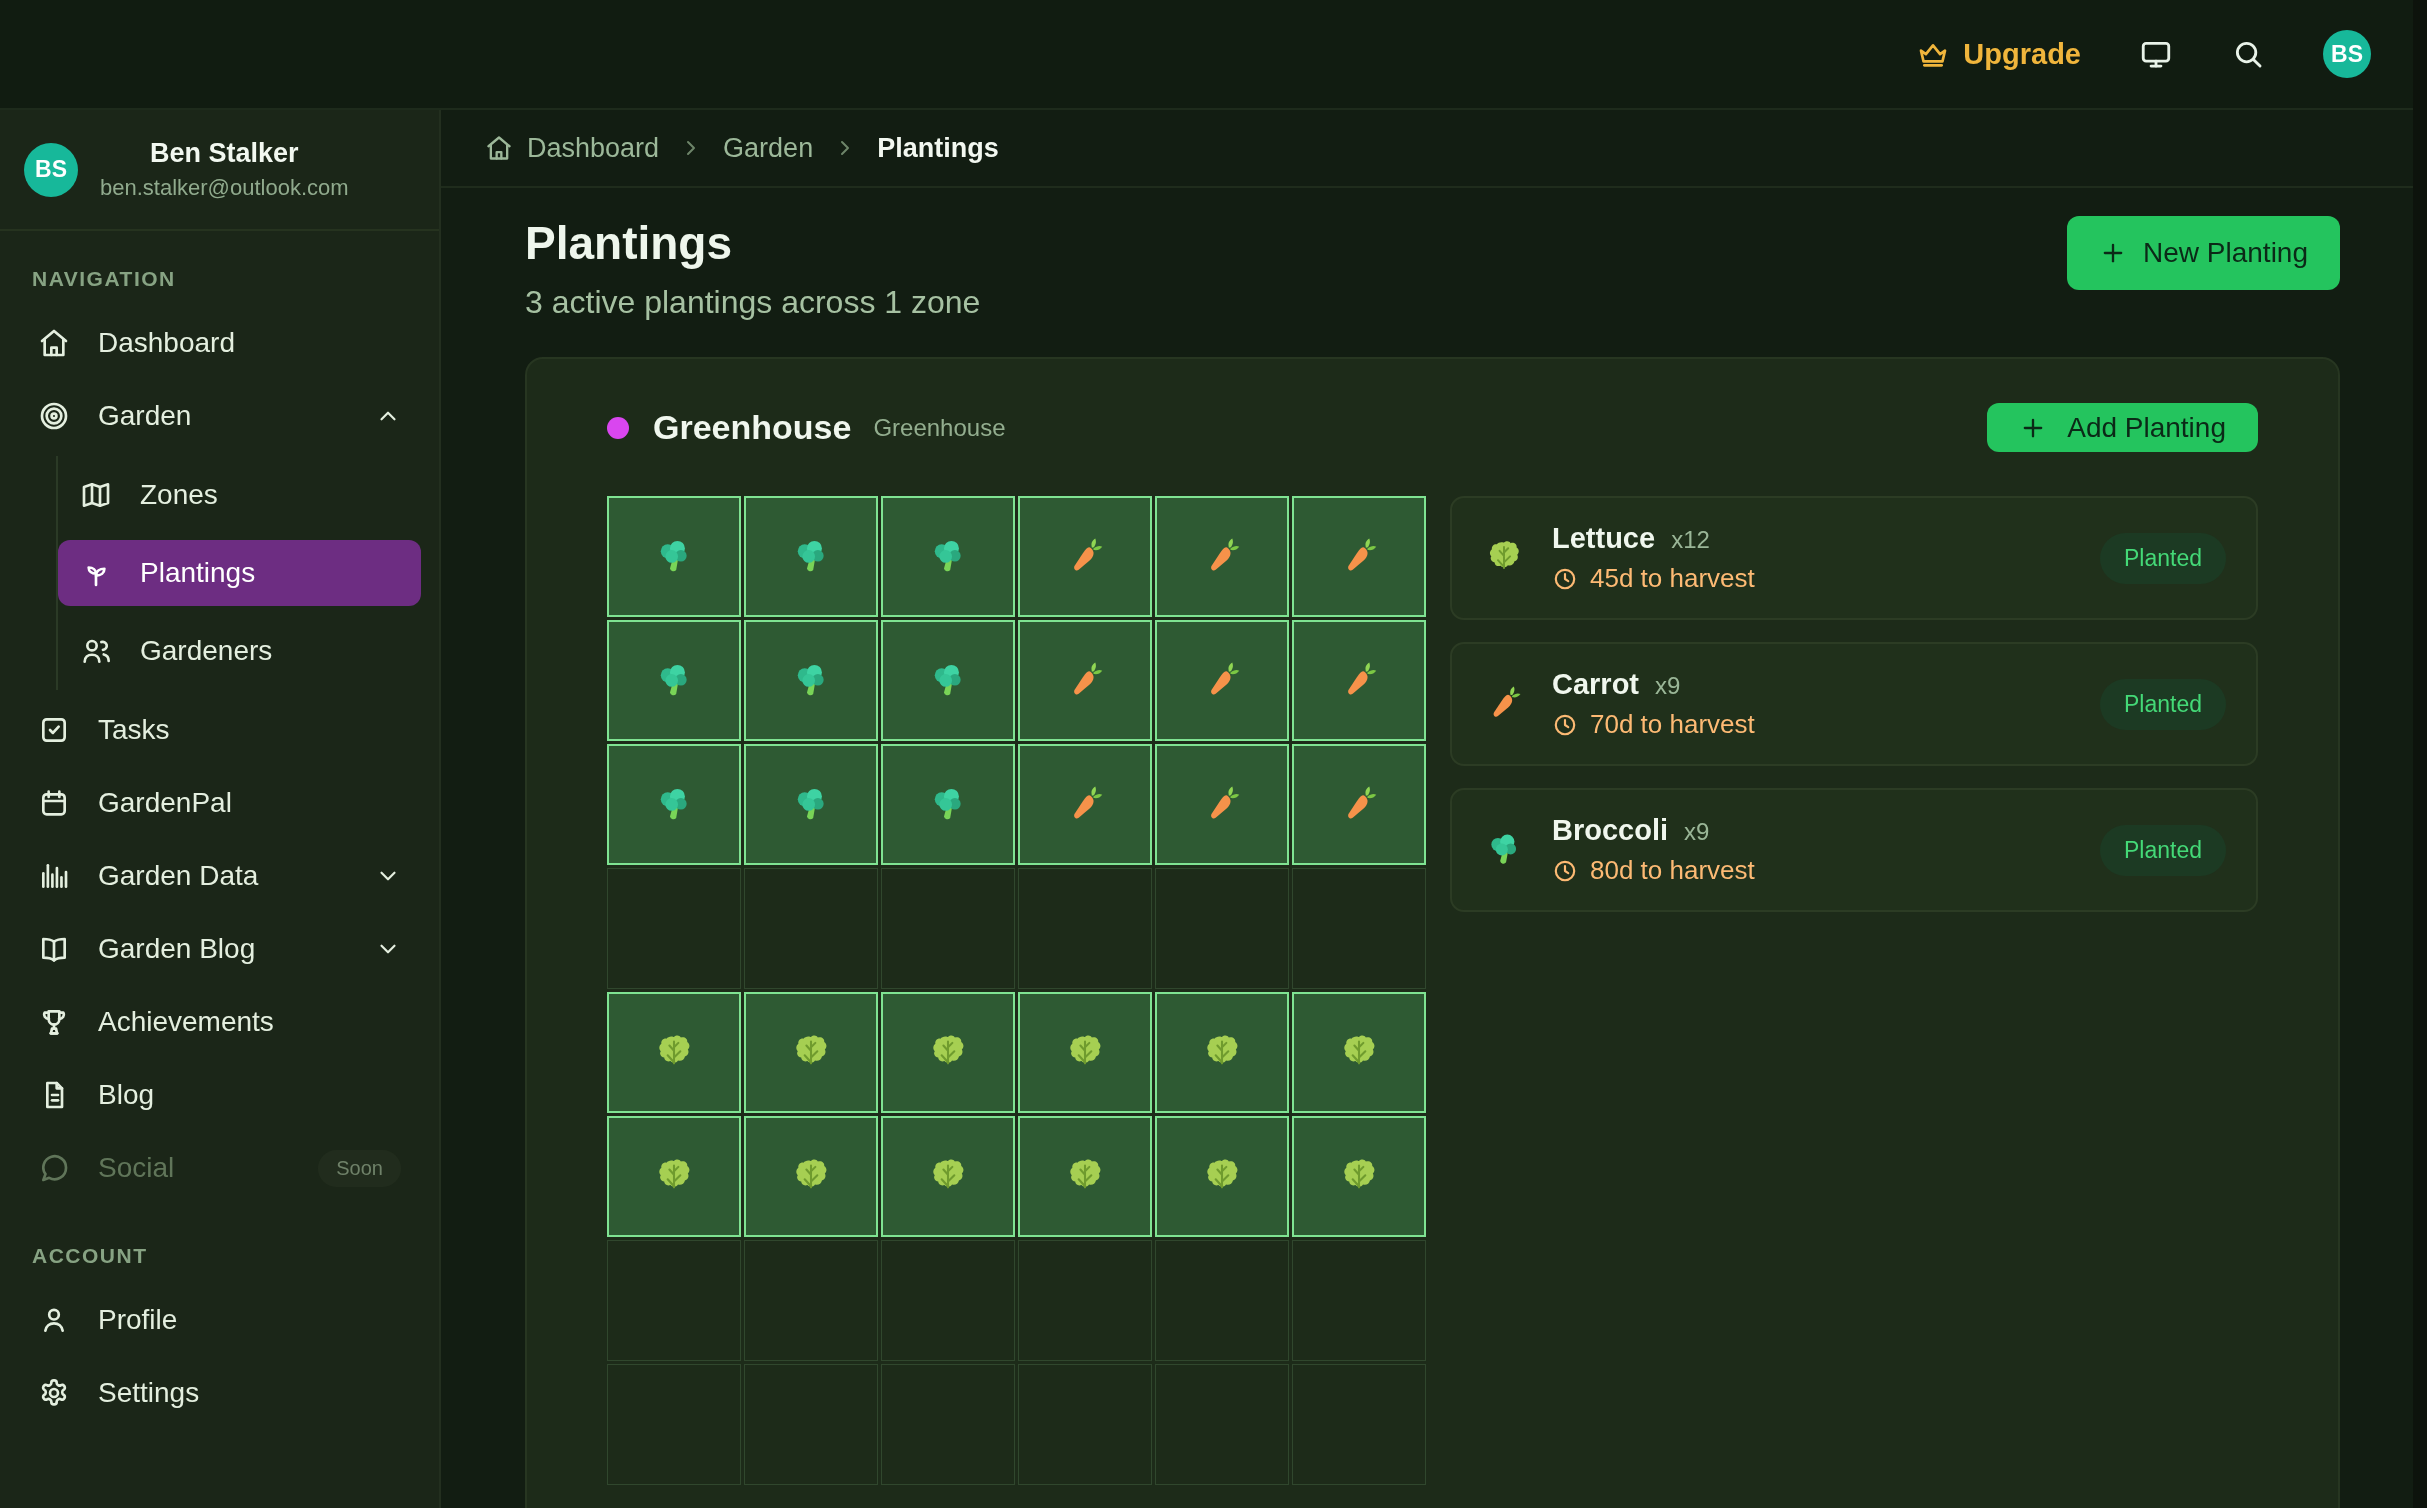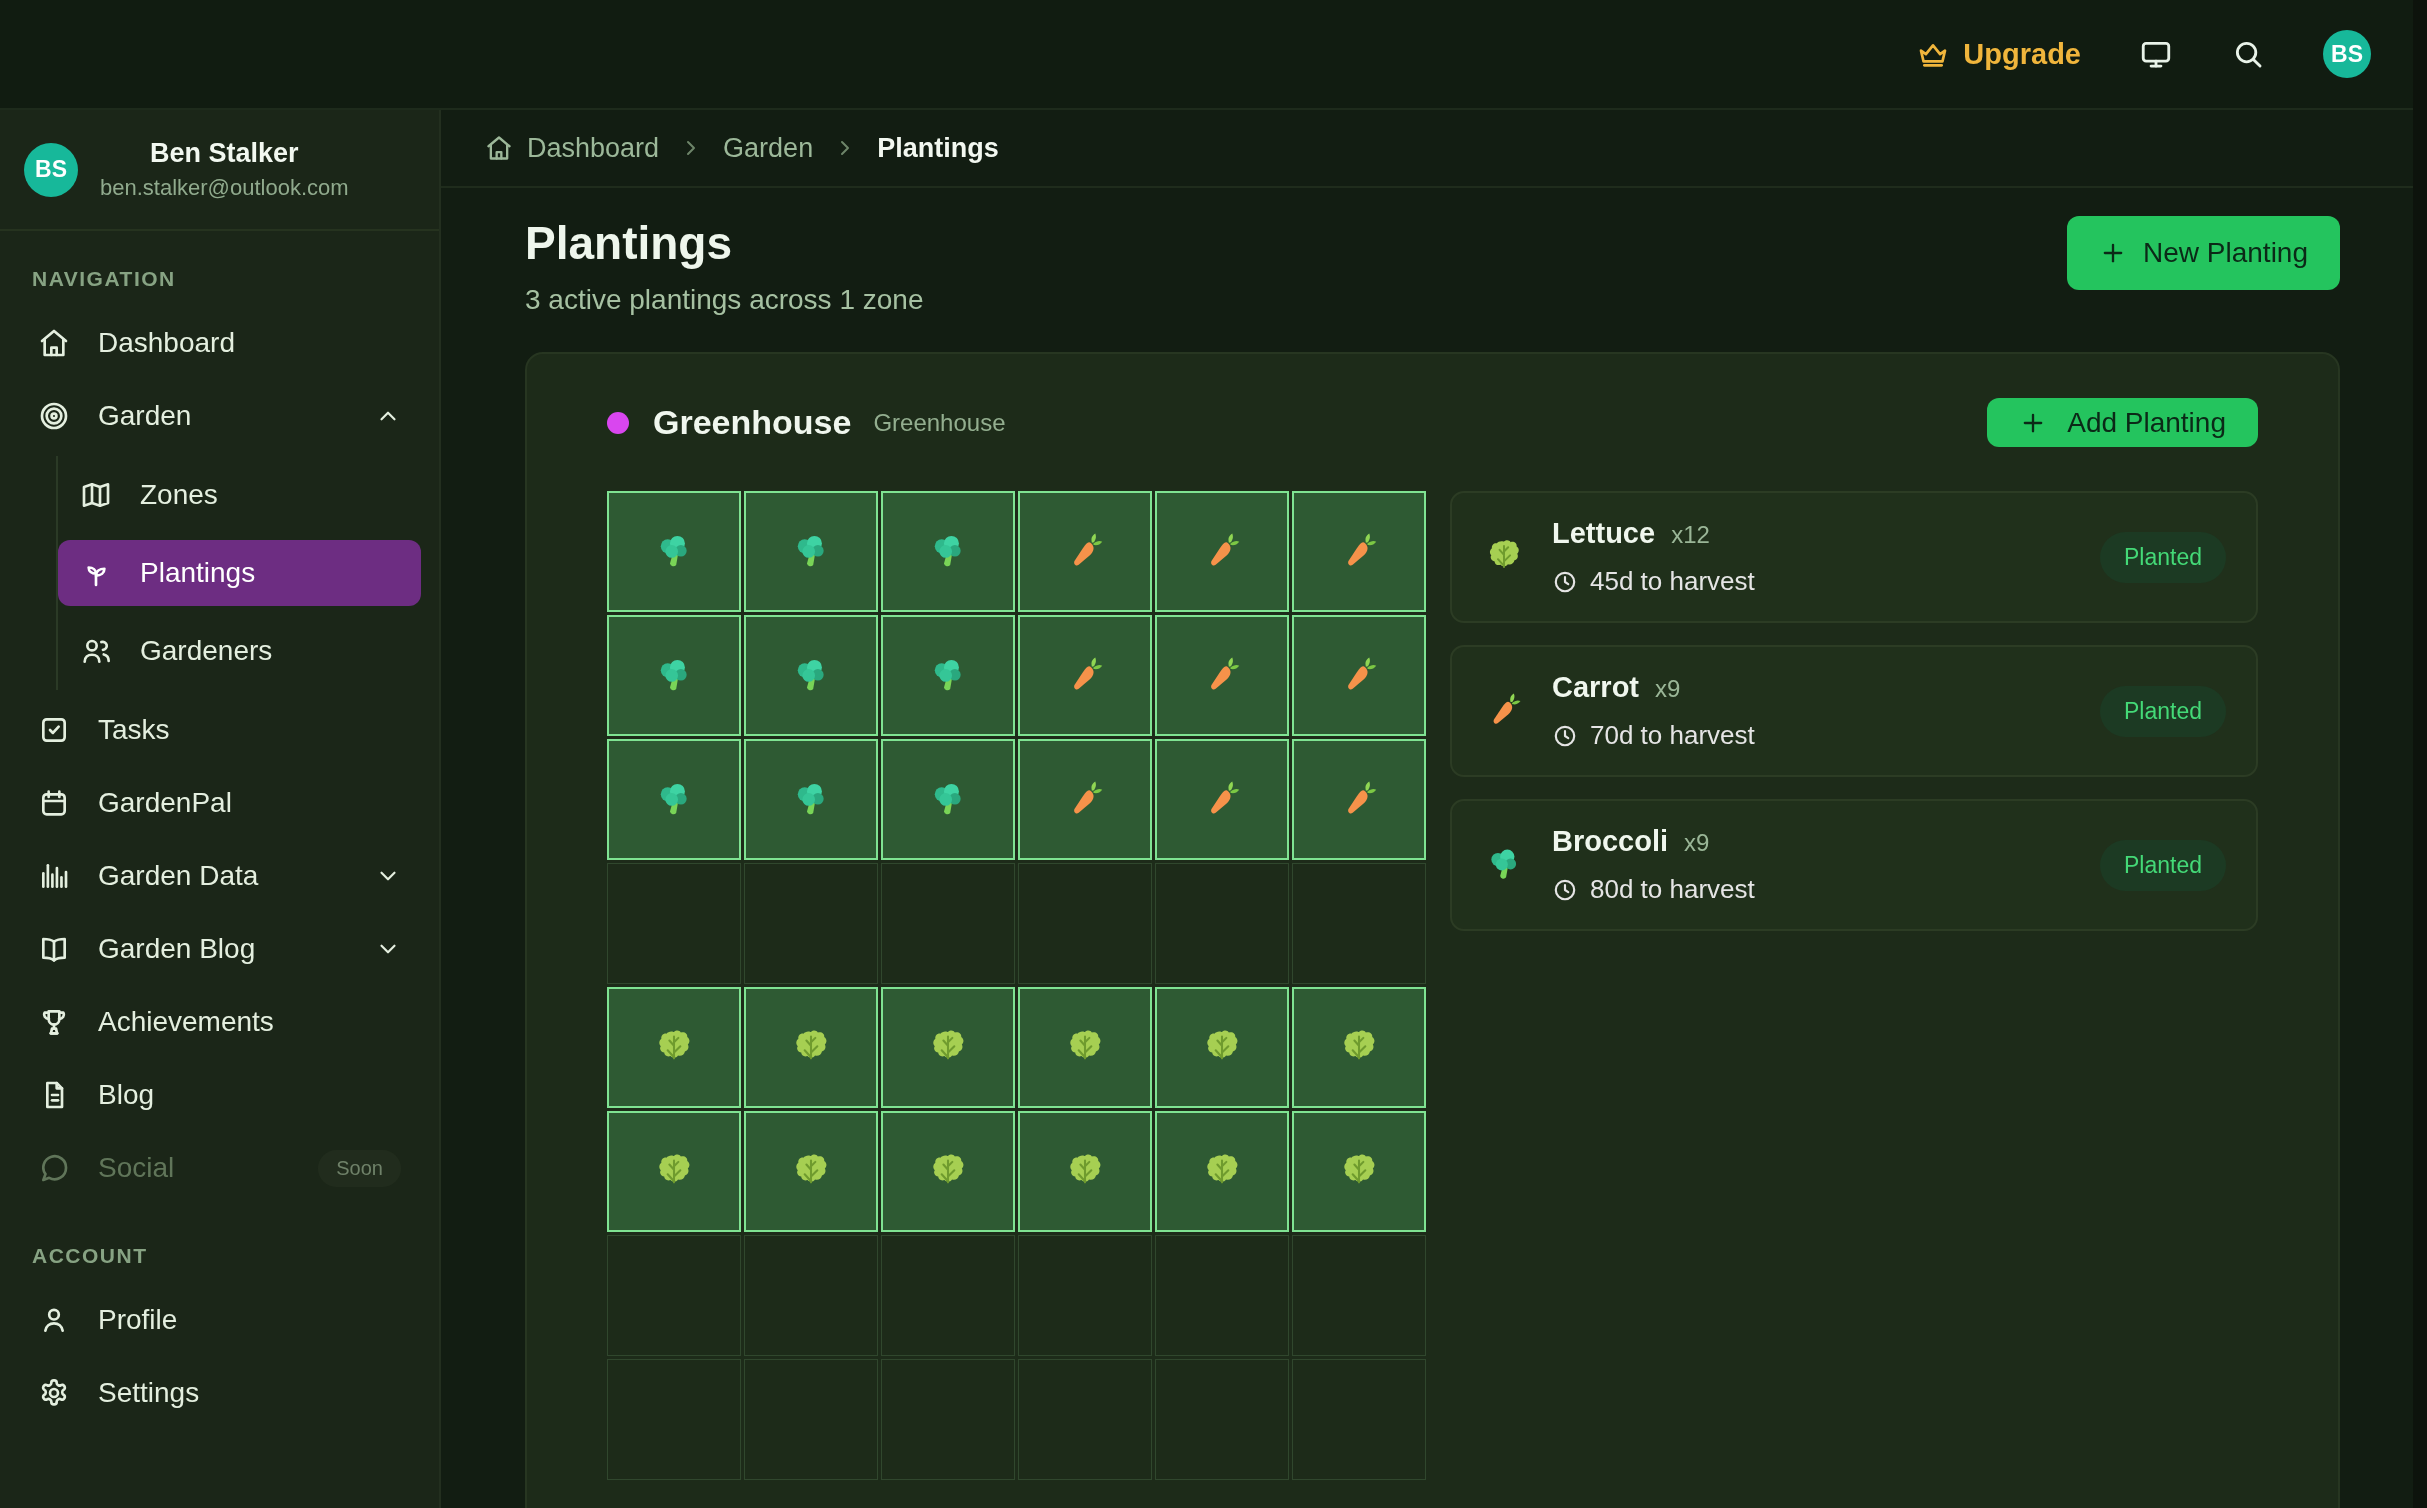--- a/index.html
+++ b/index.html
@@ -84,21 +84,21 @@
   .crumb { display: flex; align-items: center; gap: 14px; cursor: pointer; }
   .crumb svg { width: 28px; height: 28px; }
   .crumb-sep { color: #6d8569; display: flex; }
   .crumb-sep svg { width: 24px; height: 24px; }
   .crumb.current { color: #f2f8f0; font-weight: bold; cursor: default; }
   .page-head {
     display: flex; align-items: flex-start; justify-content: space-between;
     padding: 28px 87px 0 84px;
   }
   .page-title { font-size: 46px; font-weight: bold; color: #eef6ec; }
-  .page-subtitle { font-size: 28px; color: #a6c1a2; margin-top: 14px; }
+  .page-subtitle { font-size: 32px; color: #a6c1a2; margin-top: 14px; }
   .btn-green {
     display: flex; align-items: center; gap: 16px;
     background: #24c45e; color: #0b2917; border: none; cursor: pointer;
     height: 74px; padding: 0 32px; border-radius: 12px; font-size: 28px;
     font-family: "Liberation Sans", sans-serif; flex-shrink: 0;
   }
   .btn-green svg { width: 28px; height: 28px; }
   
   .zone-card {
     margin: 36px 87px 0 84px; background: #1d2b19;
@@ -125,21 +125,21 @@
   .plist { flex: 1; margin-left: 24px; display: flex; flex-direction: column; gap: 22px; }
   .pitem {
     background: #20301b; border: 2px solid #2c3c24; border-radius: 14px;
     padding: 24px 30px; display: flex; align-items: center; cursor: pointer;
   }
   .pitem-icon { width: 44px; height: 44px; flex-shrink: 0; }
   .pitem-body { margin-left: 26px; }
   .pitem-title-row { display: flex; align-items: baseline; gap: 16px; }
   .pitem-name { font-size: 29px; font-weight: bold; color: #f0f7ee; }
   .pitem-count { font-size: 24px; color: #9ab697; }
-  .pitem-harvest { display: flex; align-items: center; gap: 12px; margin-top: 16px; font-size: 26px; color: #e5e5e5; justify-content: space-between; }
+  .pitem-harvest { display: flex; align-items: center; gap: 12px; margin-top: 8px; font-size: 26px; color: #fdba74; justify-content: space-between; }
   .pitem-harvest svg { width: 26px; height: 26px; }
   .pitem-badge {
     margin-left: auto; background: #1c3a23; color: #44d977;
     font-size: 23px; padding: 12px 24px; border-radius: 999px; flex-shrink: 0;
   }
   
   .scroll-gutter { position: absolute; top: 0; right: 0; width: 14px; height: 1508px; background: #0d130c; z-index: 9; }
 </style>
 </head>
 <body>

